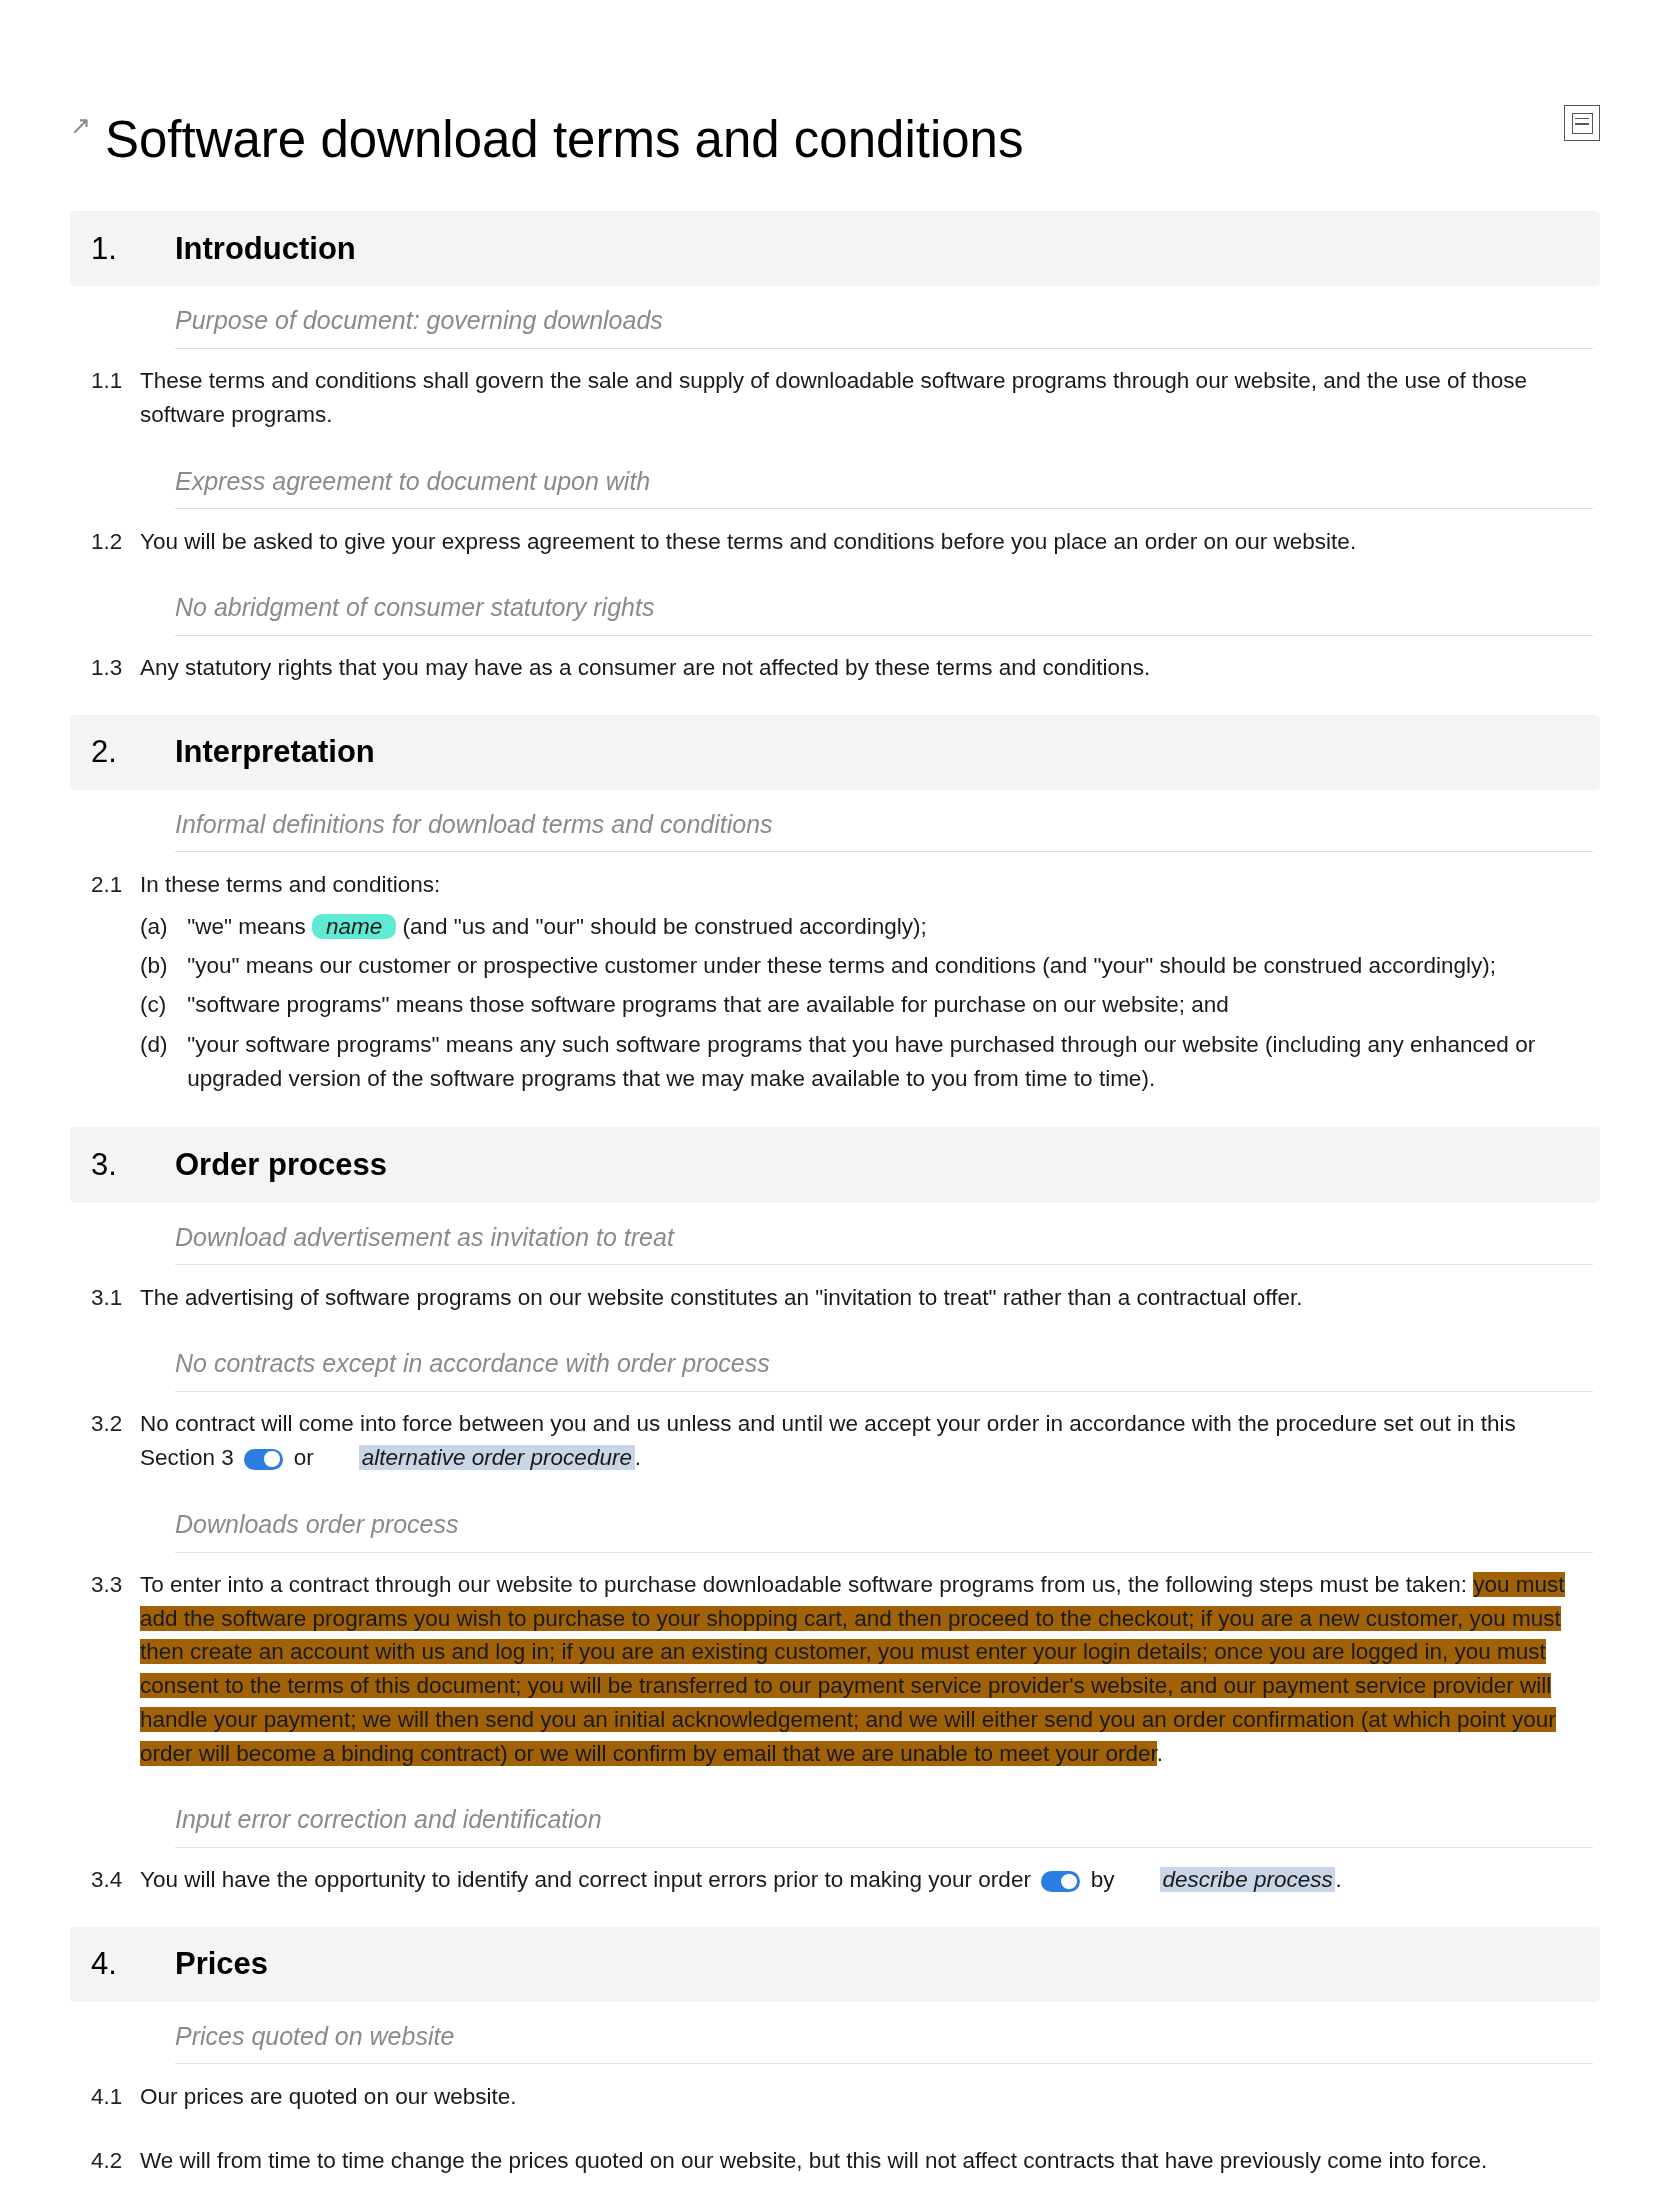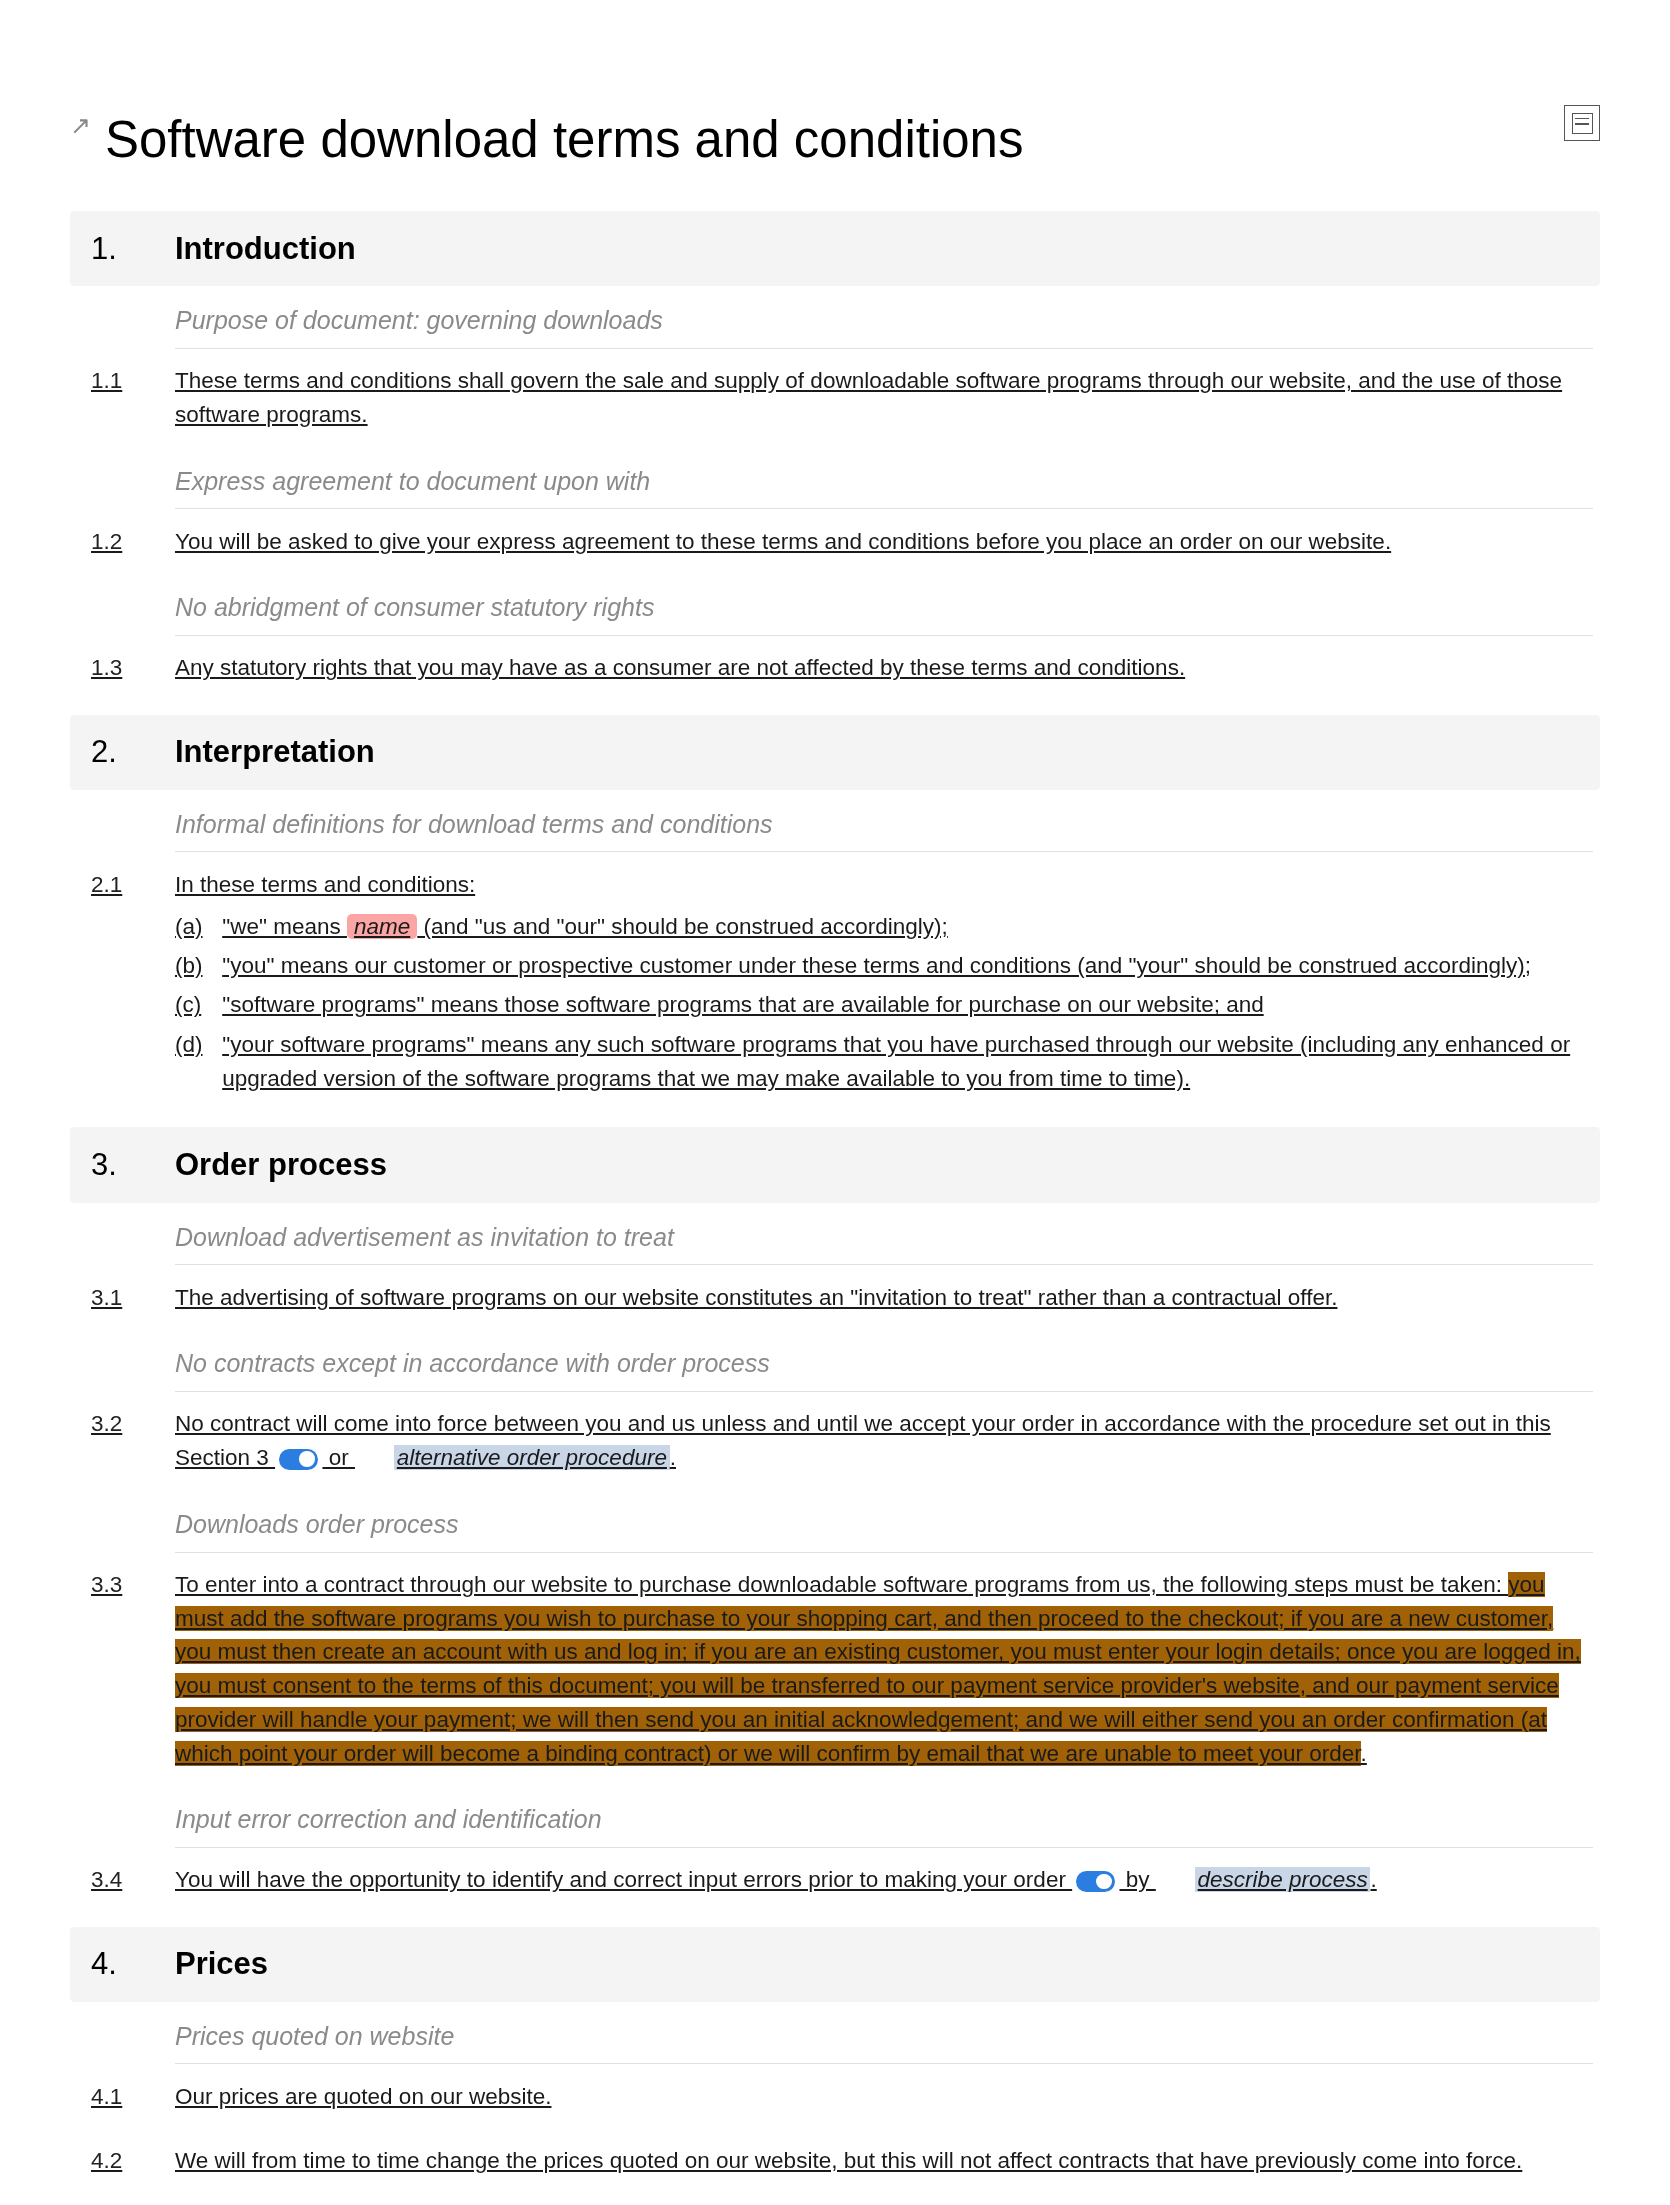--- a/index.html
+++ b/index.html
@@ -81,48 +81,46 @@
     font-style: italic;
     color: #8a8a8a;
     font-size: 25px;
     padding: 19.7px 0 12.6px 0;
     margin-left: 105px;
     border-bottom: 0.7px solid #e0e0e0;
     margin-right: 7px;
   }
   .clause {
     display: flex;
-    gap: 35px;
     padding: 15.4px 7px 15.4px 21px;
     font-size: 22.5px;
     line-height: 1.5;
     color: #1a1a1a;
-    text-decoration: underline;
   }
   .clause-num {
     min-width: 49px;
     color: #222;
   }
   .clause-body { flex: 1; }
   .sublist {
     margin-top: 5.6px;
   }
   .sub {
     display: flex;
     gap: 11.2px;
     padding: 2.8px 0;
     font-size: 22.5px;
     line-height: 1.5;
   }
   .sub-label { min-width: 36px; }
   .var {
     font-style: italic;
-    background: #fca5a5;
-    padding: 0 7px;
-    border-radius: 5px;
+    background: #5eead4;
+    padding: 0 14px;
+    border-radius: 10px;
   }
   .hl-yellow {
     background: #a16207;
   }
   .hl-blue {
     background: #c9d6e8;
     font-style: italic;
     padding: 0 2.8px;
     margin-left: 39px;
   }

